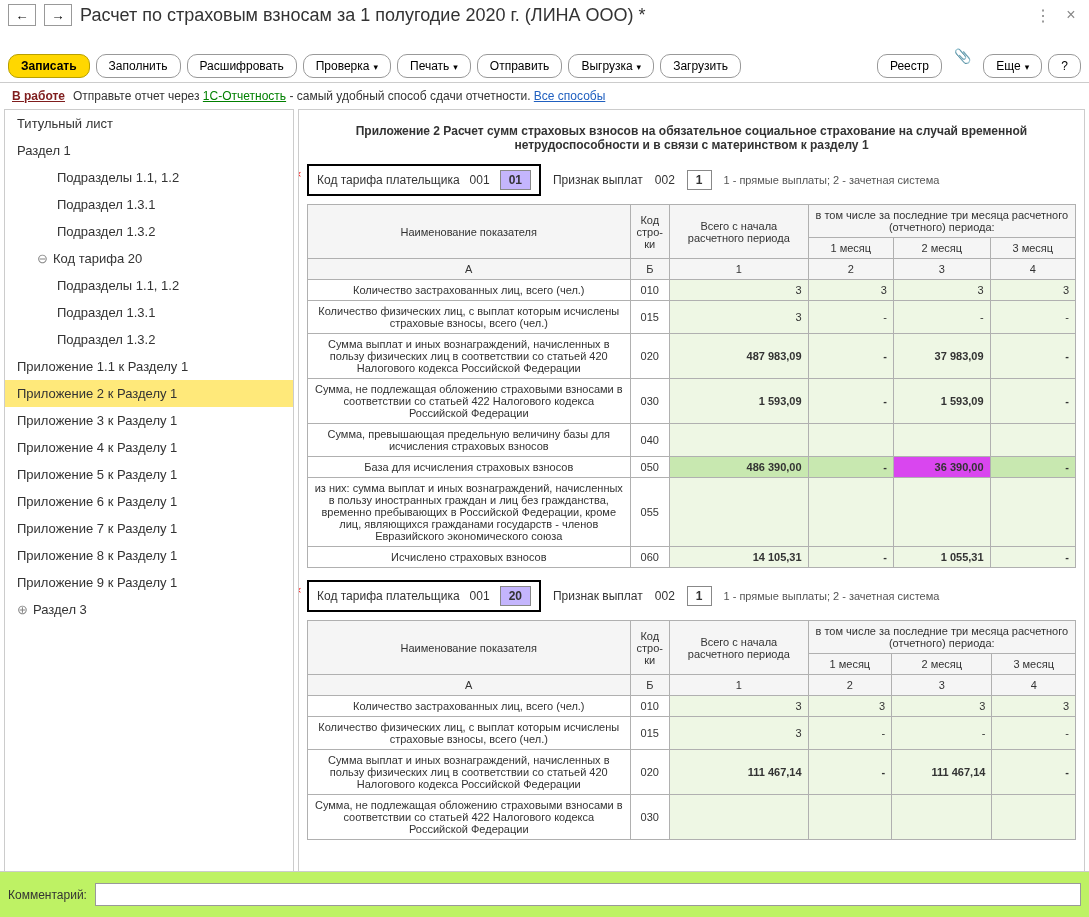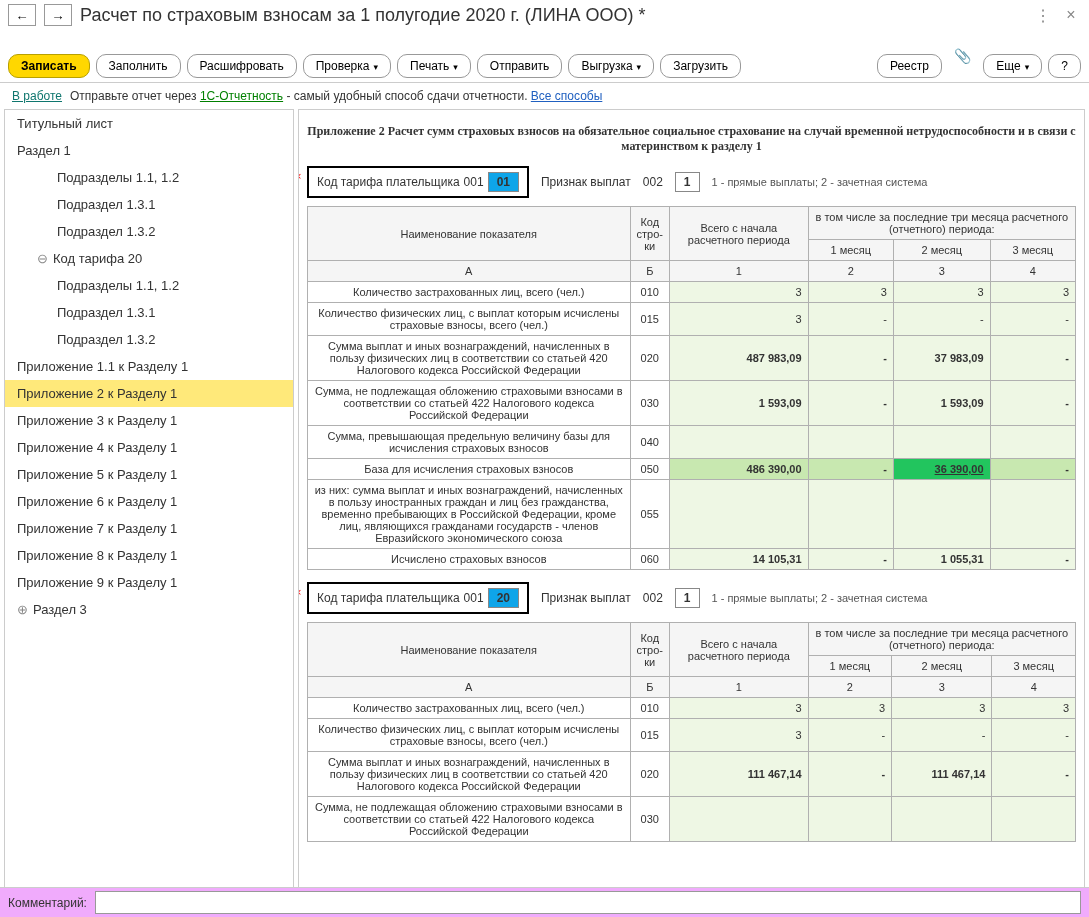--- a/index.html
+++ b/index.html
@@ -8,46 +8,46 @@
 .nav-btn { width: 28px; height: 22px; border: 1px solid #999; background: #fff; cursor: pointer; display: flex; align-items: center; justify-content: center; }
 .title { font-size: 18px; font-weight: normal; flex: 1; }
 .top-icon { width: 20px; height: 20px; cursor: pointer; display: flex; align-items: center; justify-content: center; color: #888; font-size: 16px; }
 .toolbar { display: flex; align-items: center; padding: 4px 8px; gap: 6px; border-bottom: 1px solid #ccc; }
 .btn { padding: 4px 12px; border: 1px solid #999; background: #fff; cursor: pointer; font-size: 12px; border-radius: 10px; margin-top: 20px; }
 .btn-primary { background: #ffd700; font-weight: bold; border: 1px solid #b8a000; }
 .btn .caret { margin-left: 4px; font-size: 9px; }
 .toolbar-spacer { flex: 1; }
 .clip-icon { font-size: 14px; color: #666; padding: 0 6px; cursor: pointer; }
 .status-bar { padding: 6px 12px; display: flex; align-items: center; gap: 8px; font-size: 12px; }
-.status-link { color: #0f766e; text-decoration: underline; cursor: pointer; }
+.status-link { color: #7f1d1d; text-decoration: underline; cursor: pointer; font-weight: bold; }
 .link { color: #2060c0; text-decoration: underline; cursor: pointer; }
 .link-green { color: #008000; text-decoration: underline; cursor: pointer; }
 .main { display: flex; height: calc(100vh - 130px); }
 .sidebar { width: 290px; border: 1px solid #ccc; overflow-y: auto; margin: 0 4px; }
 .tree-item { padding: 6px 8px; cursor: pointer; font-size: 13px; }
 .tree-item.active { background: #ffe97a; }
 .tree-item.l1 { padding-left: 12px; }
 .tree-item.l2 { padding-left: 32px; }
 .tree-item.l3 { padding-left: 52px; }
 .tree-toggle { display: inline-block; width: 12px; margin-right: 4px; color: #888; }
 .content { flex: 1; border: 1px solid #ccc; overflow-y: auto; margin-right: 4px; padding: 8px; background: #fff; }
-.section-title { text-align: center; font-weight: bold; font-size: 12px; margin: 6px 0 12px; font-family: Liberation Serif, serif; }
+.section-title { text-align: center; font-weight: bold; font-size: 12px; margin: 6px 0 12px; }
 .tarif-row { display: flex; align-items: center; gap: 12px; margin: 8px 0; }
-.tarif-box { border: 2px solid #000; padding: 4px 8px; display: flex; align-items: center; gap: 4px; position: relative; }
+.tarif-box { border: 2px solid #000; padding: 4px 8px; display: flex; align-items: center; gap: 10px; position: relative; }
 .tarif-box::before { content: "×"; color: red; position: absolute; left: -14px; top: 2px; font-size: 11px; }
-.tarif-code { border: 1px solid #888; padding: 2px 8px; background: #0ea5e9; font-weight: bold; }
+.tarif-code { border: 1px solid #888; padding: 2px 8px; background: #c4b5fd; font-weight: bold; }
 .vyplat-box { border: 1px solid #888; padding: 2px 8px; background: #fff; font-weight: bold; }
 .hint { color: #555; font-size: 11px; }
 .data-table { width: 100%; border-collapse: collapse; font-size: 11px; margin-bottom: 12px; }
 .data-table th, .data-table td { border: 1px solid #b0b0b0; padding: 4px 6px; }
 .data-table th { background: #f5f5f5; font-weight: normal; text-align: center; }
 .data-table .col-name { text-align: center; }
 .data-table .col-num { text-align: right; }
 .data-table .col-code { text-align: center; }
-.footer { position: fixed; bottom: 0; left: 0; right: 0; padding: 3px 8px; background: #f0abfc; border-top: 1px solid #ccc; display: flex; align-items: center; gap: 8px; }
+.footer { position: fixed; bottom: 0; left: 0; right: 0; padding: 11px 8px; background: #bef264; border-top: 1px solid #ccc; display: flex; align-items: center; gap: 8px; }
 .comment-input { flex: 1; border: 1px solid #999; padding: 3px 6px; }
 </style>
 </head>
 <body>
 
 <div class="topbar">
   <button class="nav-btn">←</button>
   <button class="nav-btn">→</button>
   <div class="title">Расчет по страховым взносам за 1 полугодие 2020 г. (ЛИНА ООО) *</div>
   <div class="top-icon">⋮</div>
@@ -178,21 +178,21 @@
             <td class="col-num" style="background:#eef7e4;"></td>
             <td class="col-num" style="background:#eef7e4;"></td>
             <td class="col-num" style="background:#eef7e4;"></td>
             <td class="col-num" style="background:#eef7e4;"></td>
           </tr>
           <tr>
             <td class="col-name">База для исчисления страховых взносов</td>
             <td class="col-code">050</td>
             <td class="col-num" style="background:#c8e8b0;font-weight:bold;">486 390,00</td>
             <td class="col-num" style="background:#c8e8b0;font-weight:bold;">-</td>
-            <td class="col-num" style="background:#22c55e;font-weight:bold;text-decoration:underline;">36 390,00</td>
+            <td class="col-num" style="background:#d946ef;font-weight:bold;">36 390,00</td>
             <td class="col-num" style="background:#c8e8b0;font-weight:bold;">-</td>
           </tr>
           <tr>
             <td class="col-name">из них: сумма выплат и иных вознаграждений, начисленных в пользу иностранных граждан и лиц без гражданства, временно пребывающих в Российской Федерации, кроме лиц, являющихся гражданами государств - членов Евразийского экономического союза</td>
             <td class="col-code">055</td>
             <td class="col-num" style="background:#eef7e4;"></td>
             <td class="col-num" style="background:#eef7e4;"></td>
             <td class="col-num" style="background:#eef7e4;"></td>
             <td class="col-num" style="background:#eef7e4;"></td>
           </tr>

